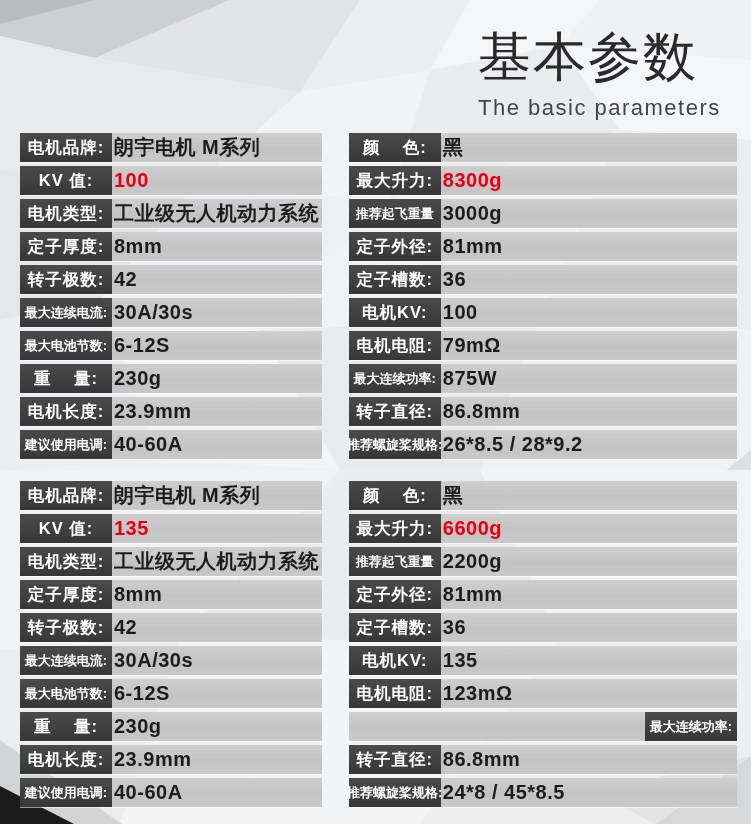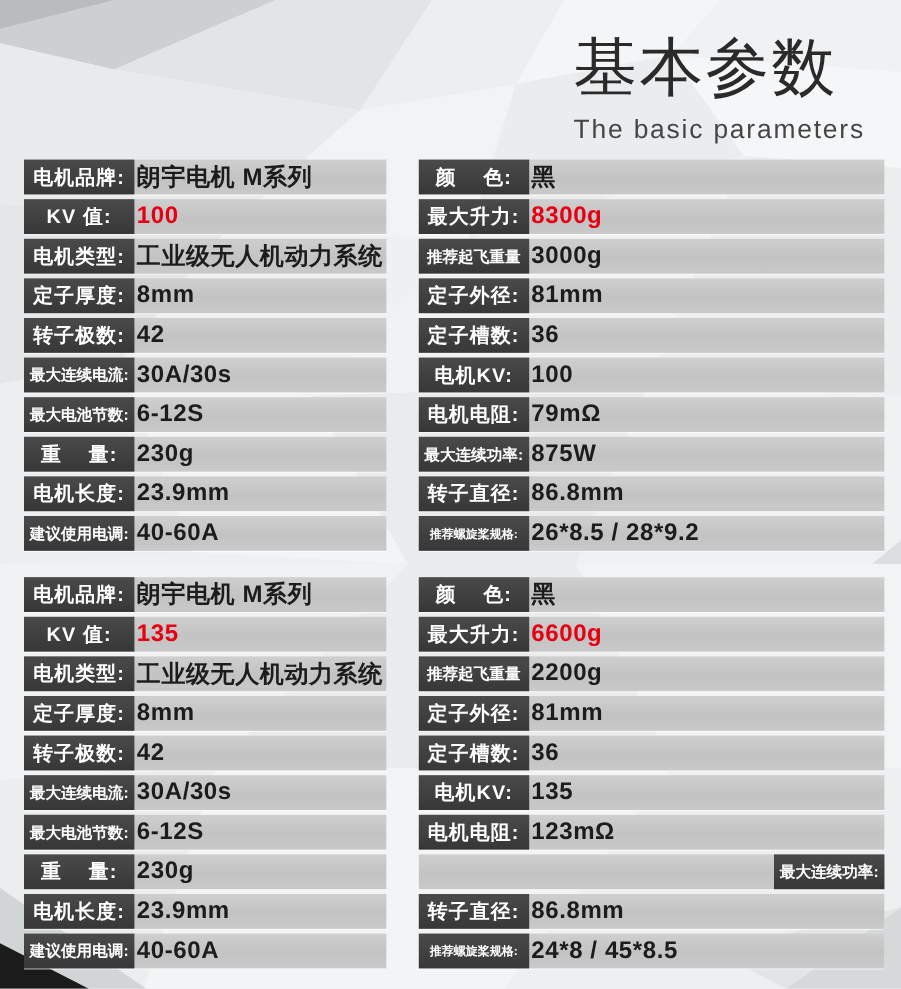--- a/index.html
+++ b/index.html
@@ -30,21 +30,21 @@
     box-shadow:0 1px 0 rgba(255,255,255,.55);
     justify-content:flex-end;
   }
   .label{
     flex:0 0 92px;display:flex;align-items:center;justify-content:center;
     background:linear-gradient(180deg,#4a4a4a 0%,#373737 100%);
     color:#ffffff;font-weight:700;font-size:16.5px;letter-spacing:1px;
     white-space:pre;overflow:hidden;
   }
   .label.small{font-size:13px;letter-spacing:0;}
-  .label.xsmall{font-size:10px;letter-spacing:0;}
+  .label.xsmall{font-size:13px;letter-spacing:0;}
   .value{
     flex:1;display:flex;align-items:center;padding-left:2px;
     color:#1c1c1c;font-weight:700;font-size:20px;letter-spacing:.5px;
     white-space:pre;overflow:hidden;
   }
   .value.red{color:#e60012;}
 </style>
 </head>
 <body>
 

